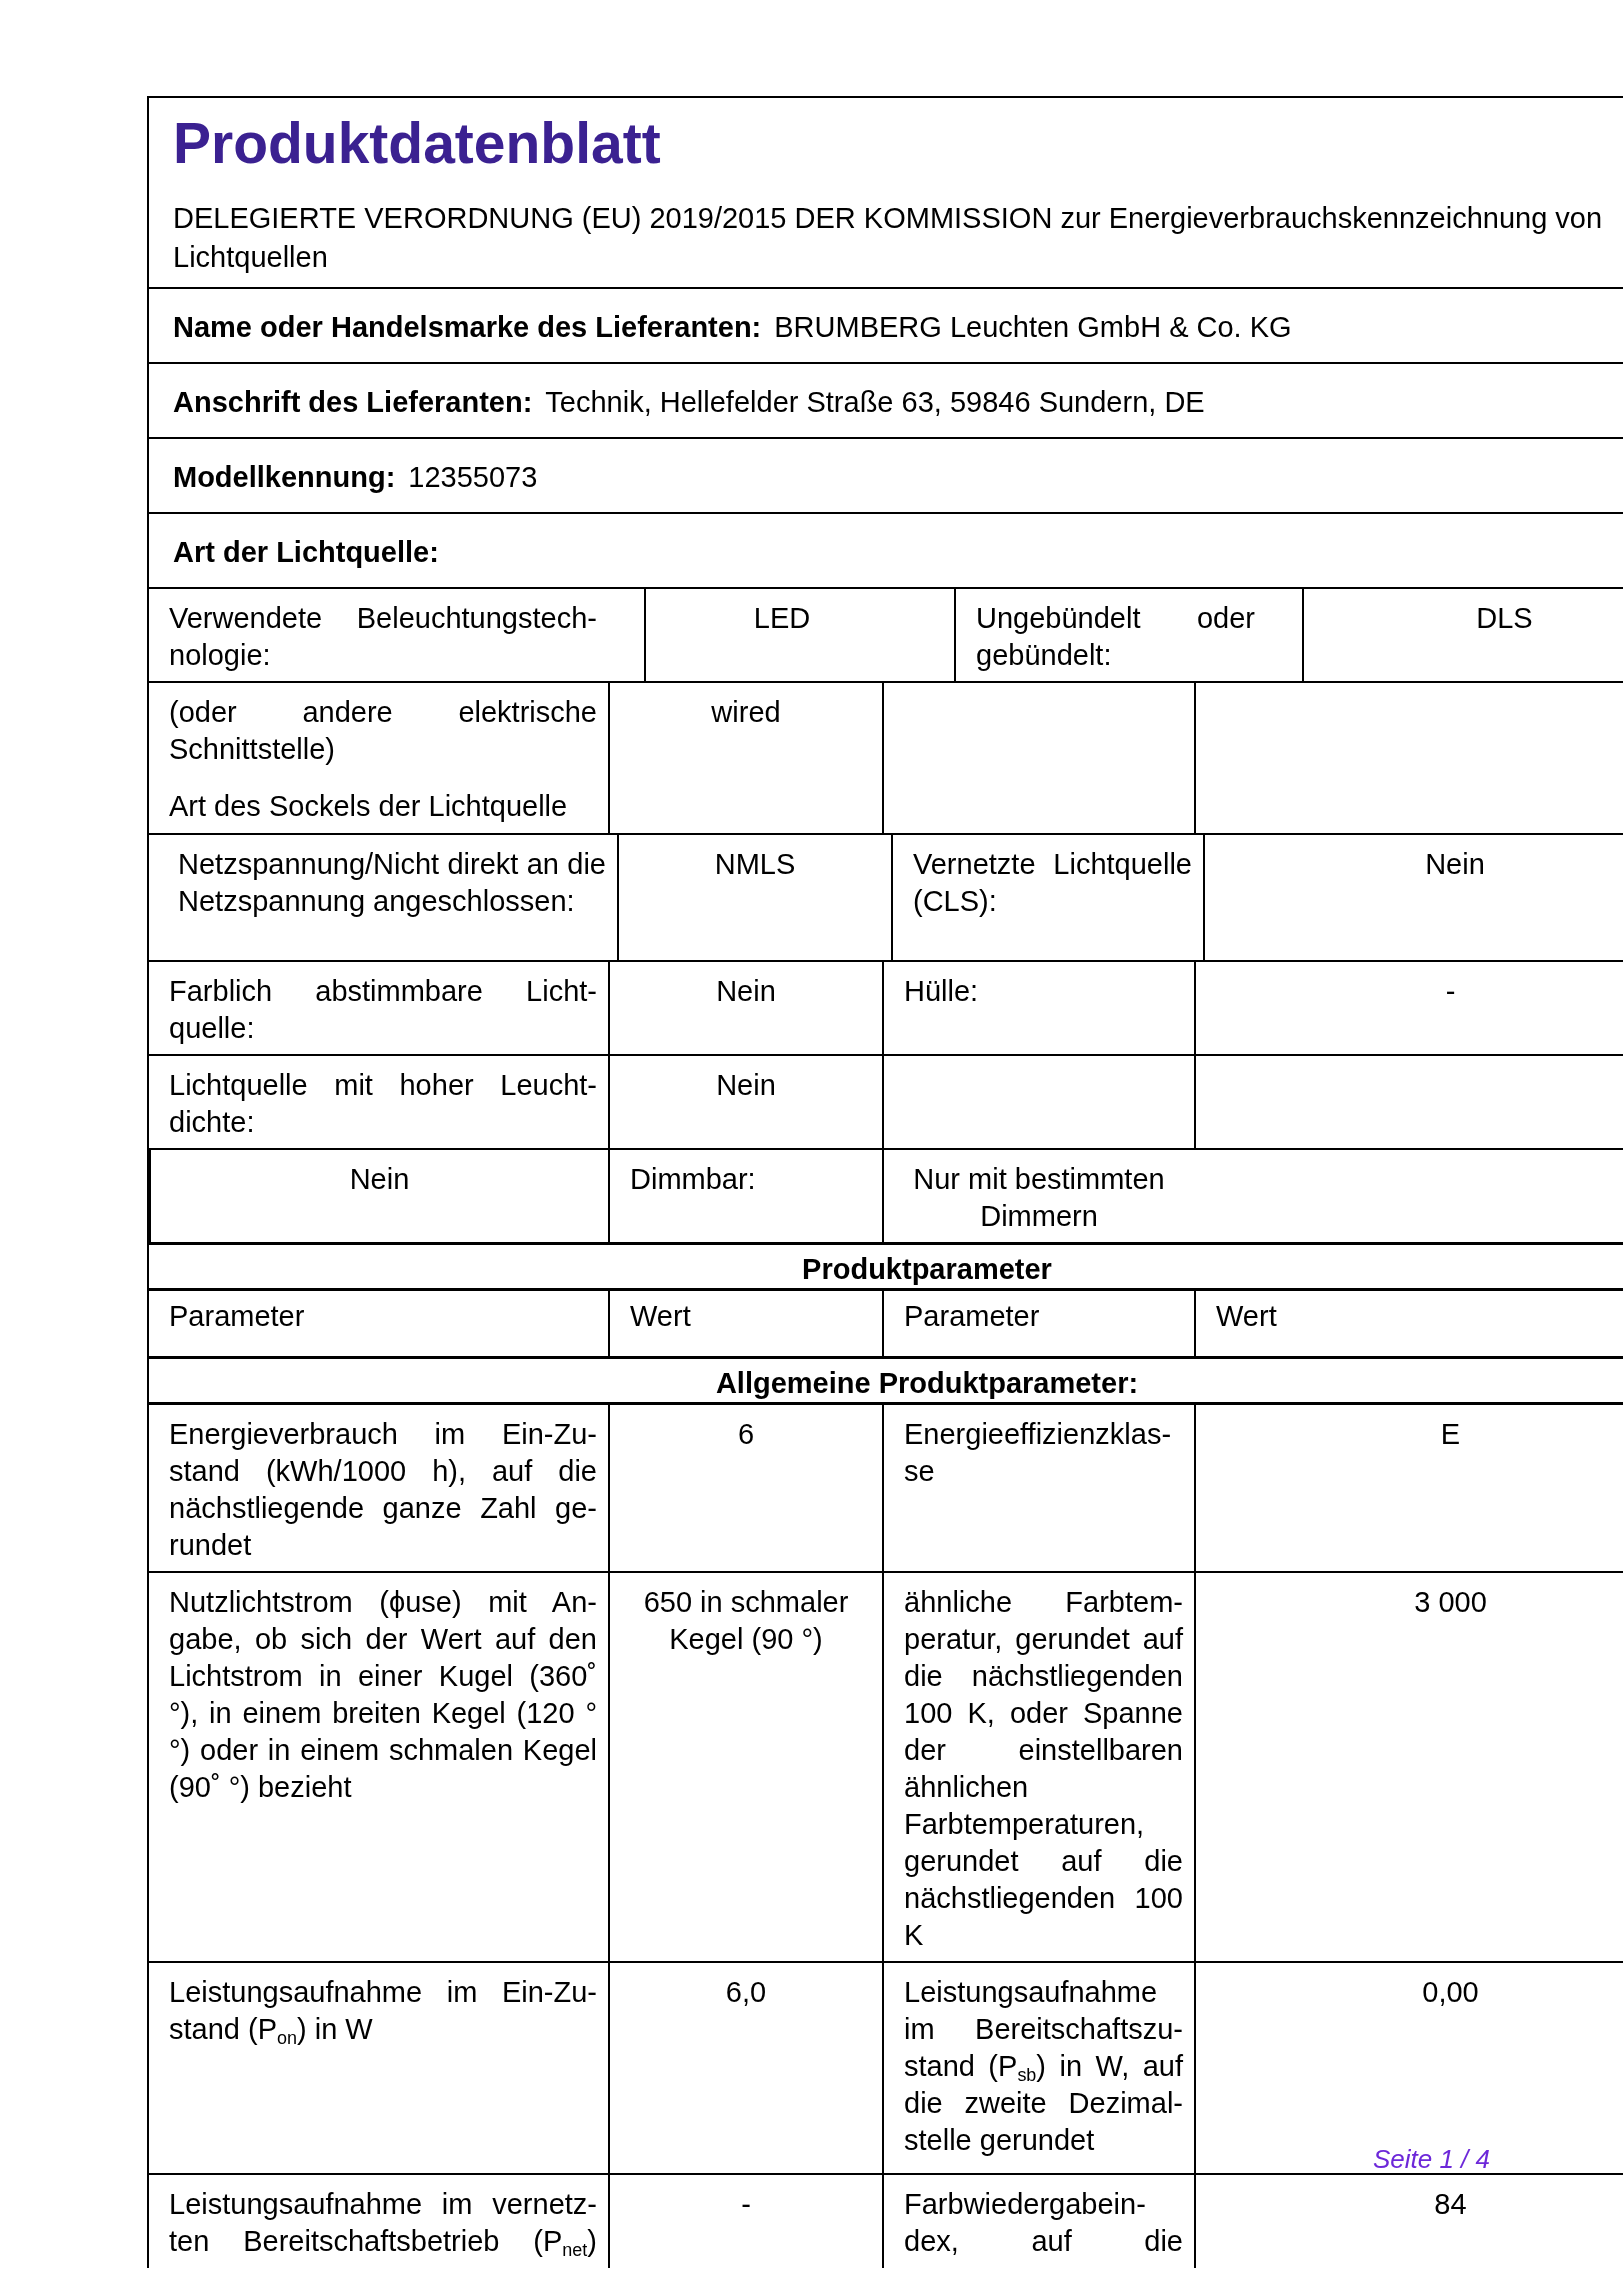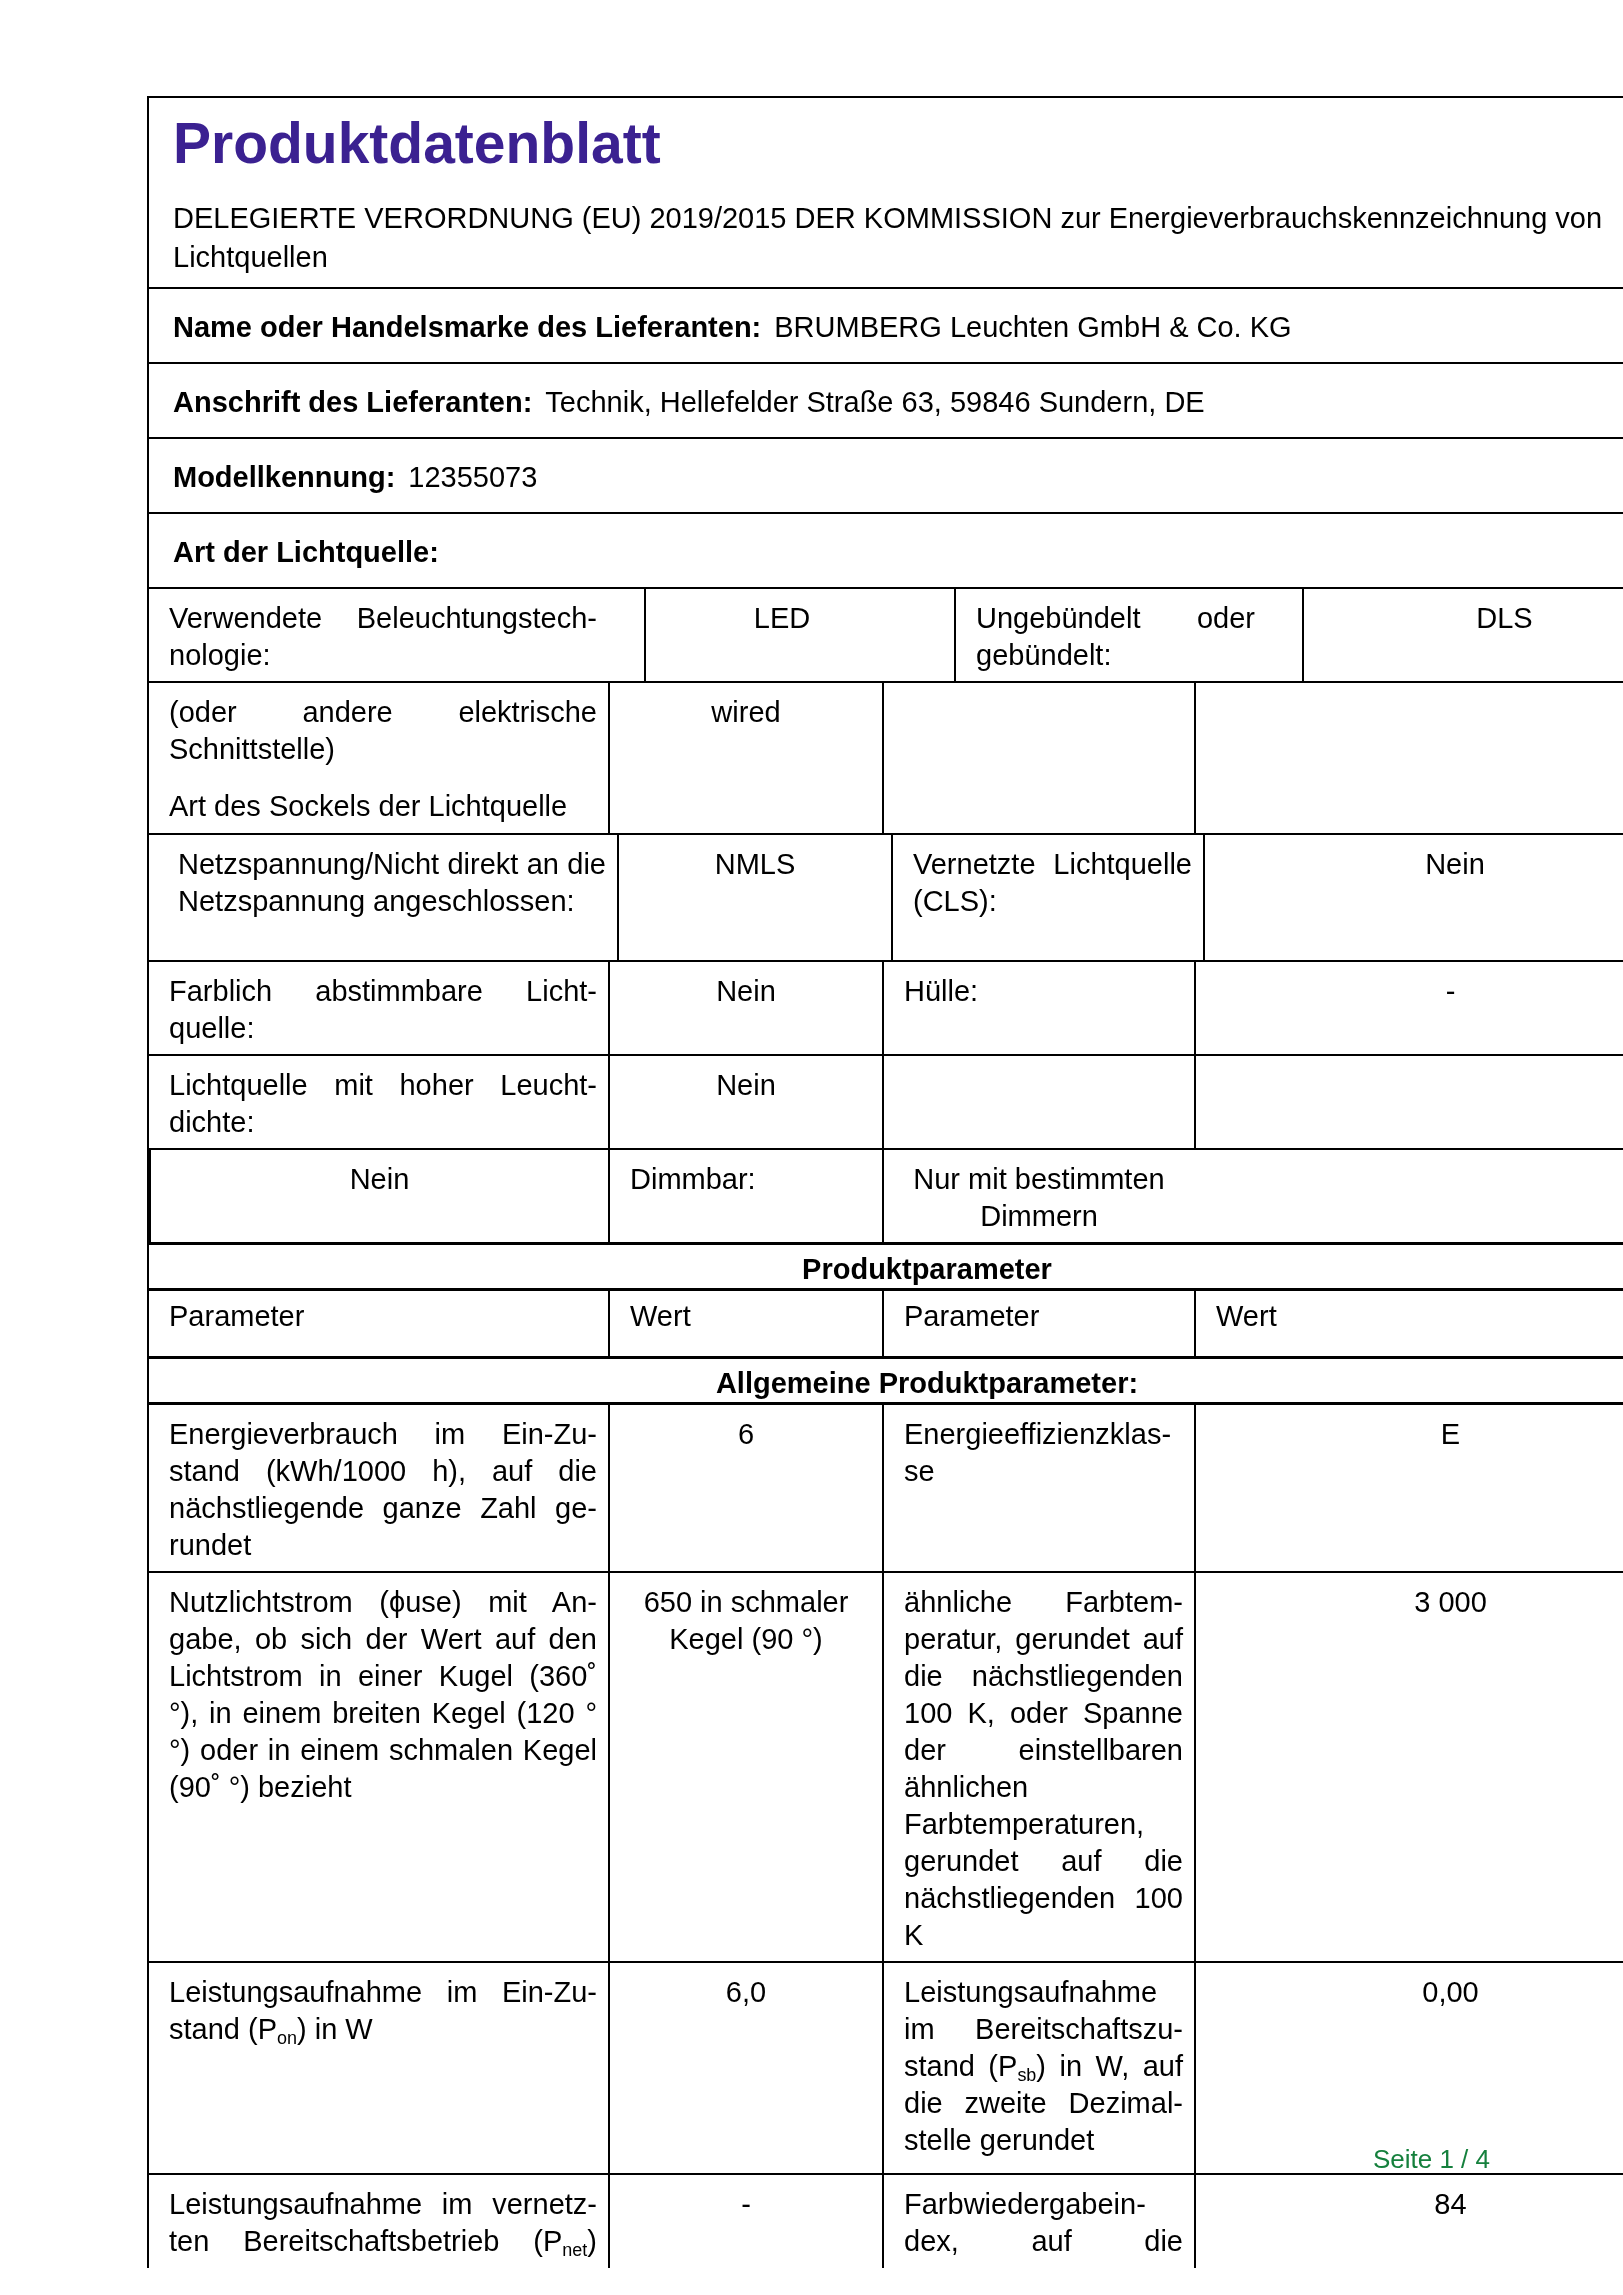--- a/index.html
+++ b/index.html
@@ -66,21 +66,22 @@
   .hdr .gcell { padding-top: 7.3px; padding-bottom: 21px; }
 
   sub.psub { font-size: 0.62em; line-height: 0; vertical-align: -0.28em; }
 
   .footer {
     position: absolute;
     top: 2144px;
     right: 134px;
     font-size: 26px;
     line-height: 31px;
-    color: #15803d;
+    color: #6d28d9;
+    font-style: italic;
   }
 
   
   .h-r1 { min-height: 83px; gap: 36px; }
   .h-r2 { min-height: 141px; }
   .h-r3 { min-height: 127px; padding-left: 9px; }
   .h-r4 { min-height: 86px; }
   .h-r5 { min-height: 84px; }
   .h-r6 { min-height: 89px; }
   .h-hdr { min-height: 45px; }

